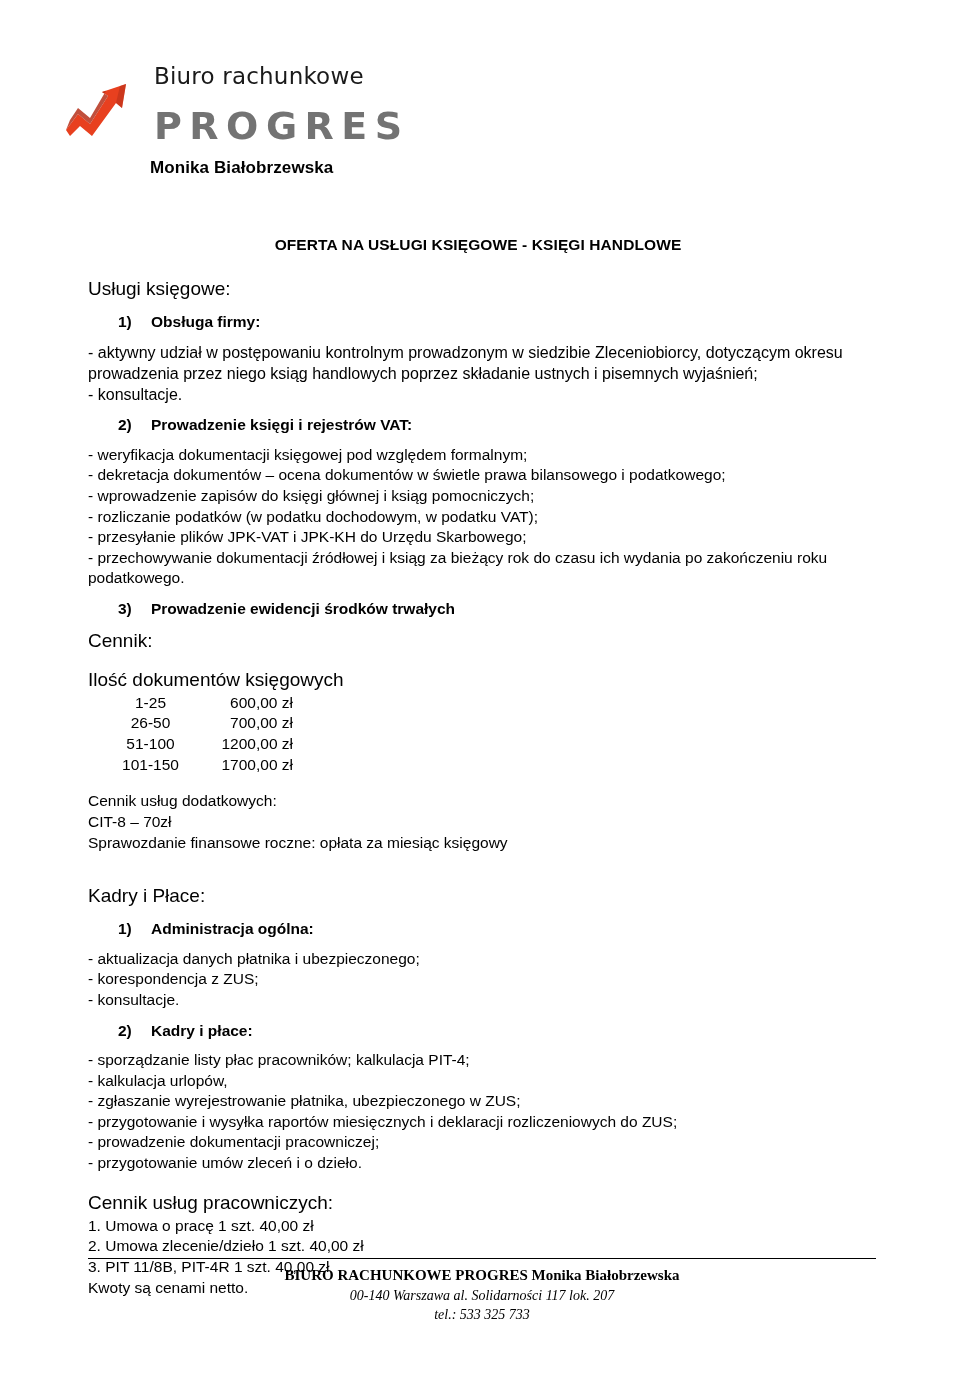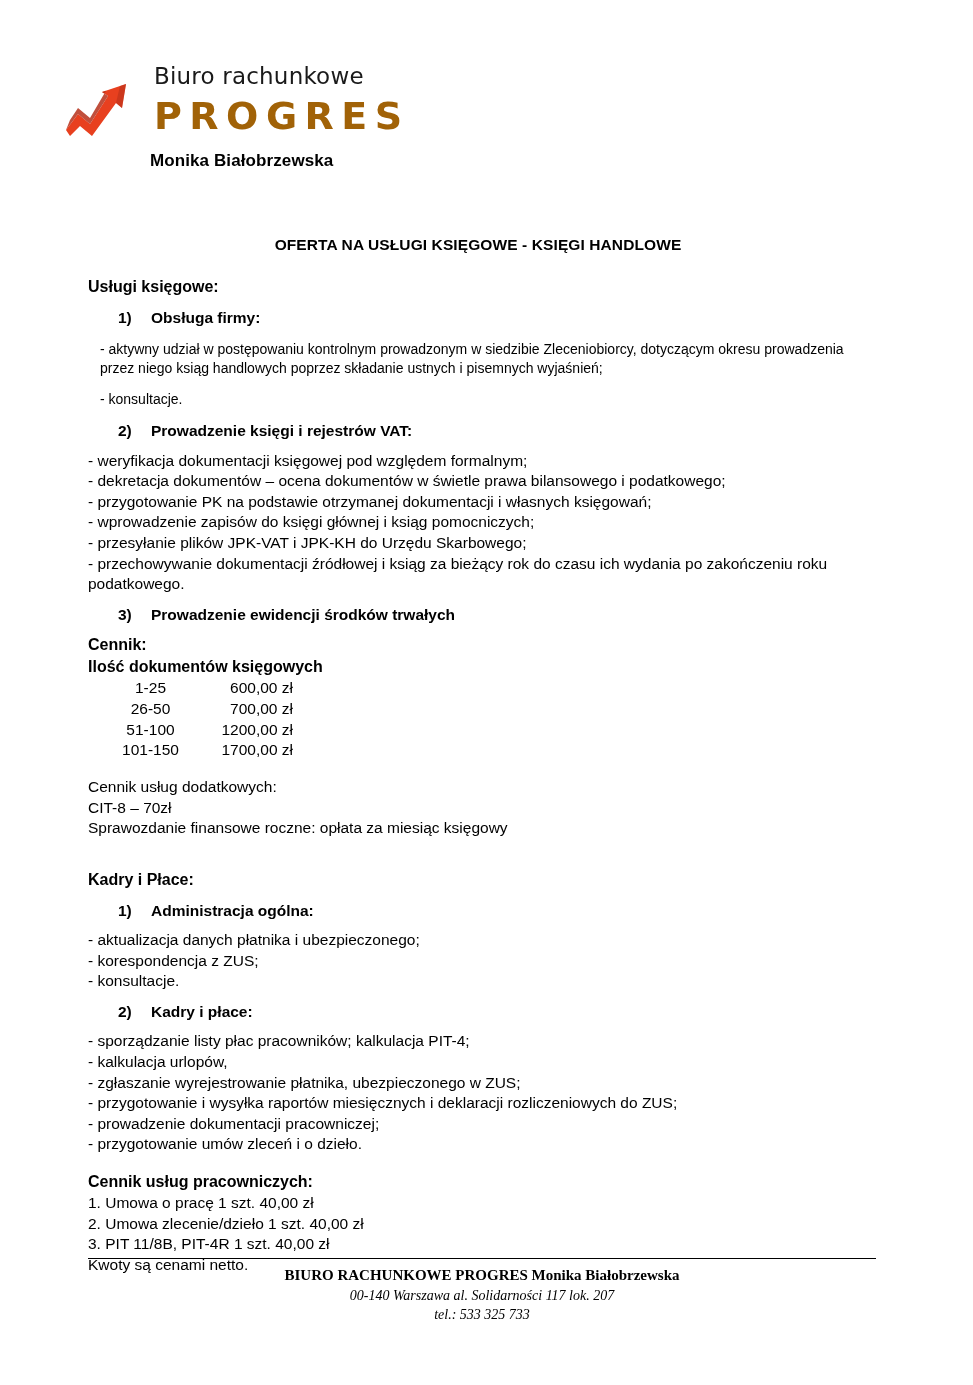--- a/index.html
+++ b/index.html
@@ -53,22 +53,22 @@
     letter-spacing: 0.2px;
     color: #1a1a1a;
     font-weight: 400;
   }
   .logo-main {
     font-family: "DejaVu Sans", sans-serif;
     font-size: 38px;
     font-weight: 700;
     letter-spacing: 7.5px;
     line-height: 1.15;
-    color: #a16207;
-    margin-top: 7px;
+    color: #737373;
+    margin-top: 17px;
   }
   .owner-name {
     font-size: 17px;
     font-weight: 700;
     margin-top: 9px;
     margin-left: 88px;
     letter-spacing: 0.1px;
   }
 
   
@@ -80,45 +80,45 @@
   }
   .doc-title {
     font-size: 15.5px;
     font-weight: 700;
     text-align: center;
     margin: 0 0 22px 0;
     letter-spacing: 0.1px;
     padding-right: 10px;
   }
   .h-bold {
-    font-size: 16px;
-    font-weight: 700;
+    font-size: 19px;
+    font-weight: 400;
     margin: 0 0 4px 0;
     line-height: 1.38;
   }
   .num-item {
     font-size: 15.5px;
     font-weight: 700;
     margin: 9px 0 9px 0;
     padding-left: 30px;
     line-height: 1.38;
     position: relative;
   }
   .num-item .num {
     position: absolute;
     left: 30px;
   }
   .num-item .num-label {
     display: inline-block;
     padding-left: 33px;
   }
   .para {
-    font-size: 14px;
-    line-height: 1.33;
-    margin: 12px;
+    font-size: 16px;
+    line-height: 1.33;
+    margin: 0;
   }
   .bullets {
     font-size: 15.5px;
     line-height: 1.33;
     margin: 0;
   }
   .bullets div { white-space: normal; }
   .gap-m { height: 16px; }
   .gap-l { height: 30px; }
 
@@ -213,32 +213,32 @@
     <div class="para">- konsultacje.</div>
 
     <div class="num-item">
       <span class="num">2)</span>
       <span class="num-label">Prowadzenie księgi i rejestrów VAT:</span>
     </div>
 
     <div class="bullets">
       <div>- weryfikacja dokumentacji księgowej pod względem formalnym;</div>
       <div>- dekretacja dokumentów – ocena dokumentów w świetle prawa bilansowego i podatkowego;</div>
-      <div>- przygotowanie PK na podstawie otrzymanej dokumentacji i własnych księgowań;</div>
       <div>- wprowadzenie zapisów do księgi głównej i ksiąg pomocniczych;</div>
+      <div>- rozliczanie podatków (w podatku dochodowym, w podatku VAT);</div>
       <div>- przesyłanie plików JPK-VAT i JPK-KH do Urzędu Skarbowego;</div>
       <div>- przechowywanie dokumentacji źródłowej i ksiąg za bieżący rok do czasu ich wydania po zakończeniu roku podatkowego.</div>
     </div>
 
     <div class="num-item">
       <span class="num">3)</span>
       <span class="num-label">Prowadzenie ewidencji środków trwałych</span>
     </div>
 
-    <div class="h-bold" style="margin-bottom:0">Cennik:</div>
+    <div class="h-bold" style="margin-bottom:12px">Cennik:</div>
     <div class="h-bold" style="margin-bottom:0">Ilość dokumentów księgowych</div>
 
     <table class="price-table">
       <tbody>
         <tr>
           <td class="qty">1-25</td>
           <td class="amt">600,00 zł</td>
         </tr>
         <tr>
           <td class="qty">26-50</td>

